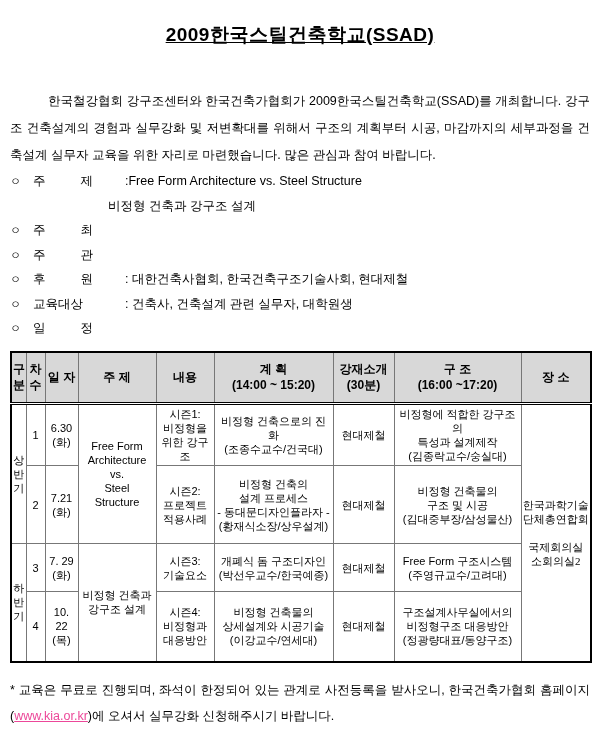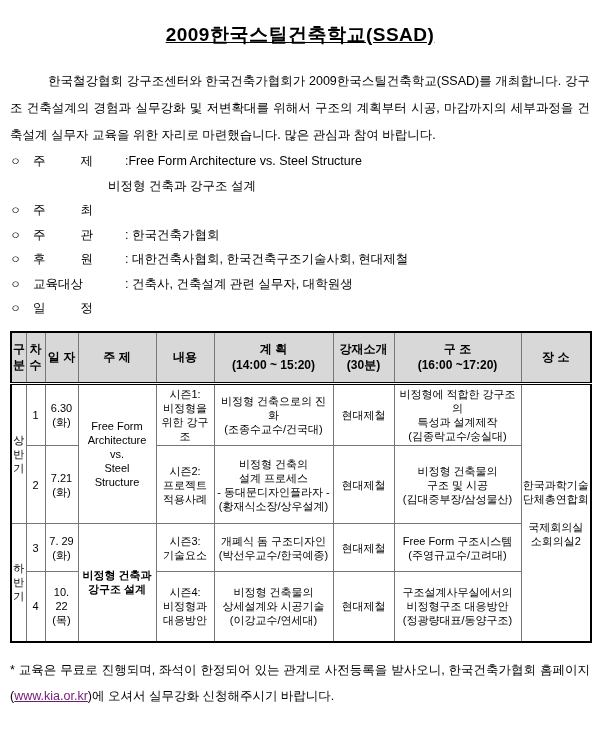--- a/index.html
+++ b/index.html
@@ -7,21 +7,21 @@
   body {
     width:600px; height:741px;
     font-family:"Liberation Sans","DejaVu Sans",sans-serif;
     color:#000;
   }
   .page { width:600px; height:741px; padding:22px 10px 8px 10px; overflow:hidden; }
 
   .title {
     text-align:center; font-size:19px; font-weight:bold;
     text-decoration:underline; letter-spacing:0.5px;
-    margin-bottom:20px;
+    margin-bottom:40px;
   }
 
   .intro {
     font-size:12.5px; line-height:27px; text-align:justify;
     text-indent:38px; word-break:break-all; 
   }
 
   .info-list { margin-bottom:10px; }
   .info-item { display:flex; align-items:baseline; line-height:24.5px; font-size:12.5px; }
   .bullet { width:14px; margin-right:9px; font-size:11px; }
@@ -46,28 +46,28 @@
     border-bottom:3px double #000;
   }
   .lines { white-space:pre-line; }
   tr.h-head { height:52px; }
   tr.h-r1 { height:54px; }
   tr.h-r2 { height:78px; }
   tr.h-r3 { height:48px; }
   tr.h-r4 { height:70px; }
   td.vgroup { line-height:16px; font-size:11.5px; }
   td.theme  { font-size:11.5px; line-height:17px; }
-  td.theme-bold { font-weight:bold; font-size:11.5px; line-height:17px; }
-  td.venue { font-size:11.5px; line-height:16px; }
+  td.theme-bold { font-weight:normal; font-size:11.5px; line-height:17px; }
+  td.venue { font-size:11.5px; line-height:16px;font-family:Liberation Serif, serif; }
 
   .note {
     margin-top:14px; font-size:12.5px; line-height:26px;
     text-align:justify; word-break:break-all;
   }
-  a.inline-link { color:#701a75; text-decoration:underline; cursor:pointer; }
+  a.inline-link { color:#ec4899; text-decoration:underline; cursor:pointer; }
 </style>
 </head>
 <body>
 
 <div class="page">
 
   <h1 class="title">2009한국스틸건축학교(SSAD)</h1>
 
   <p class="intro">한국철강협회 강구조센터와 한국건축가협회가 2009한국스틸건축학교(SSAD)를 개최합니다. 강구조 건축설계의 경험과 실무강화 및 저변확대를 위해서 구조의 계획부터 시공, 마감까지의 세부과정을 건축설계 실무자 교육을 위한 자리로 마련했습니다. 많은 관심과 참여 바랍니다.</p>
 
@@ -78,21 +78,20 @@
       <span class="itext">:Free Form Architecture vs. Steel Structure</span>
     </div>
     <div class="info-sub">비정형 건축과 강구조 설계</div>
     <div class="info-item">
       <span class="bullet">ㅇ</span>
       <span class="ilabel">주 최</span>
     </div>
     <div class="info-item">
       <span class="bullet">ㅇ</span>
       <span class="ilabel">주 관</span>
-      <span class="itext">: 한국건축가협회</span>
     </div>
     <div class="info-item">
       <span class="bullet">ㅇ</span>
       <span class="ilabel">후 원</span>
       <span class="itext">: 대한건축사협회, 한국건축구조기술사회, 현대제철</span>
     </div>
     <div class="info-item">
       <span class="bullet">ㅇ</span>
       <span class="ilabel">교육대상</span>
       <span class="itext">: 건축사, 건축설계 관련 실무자, 대학원생</span>

